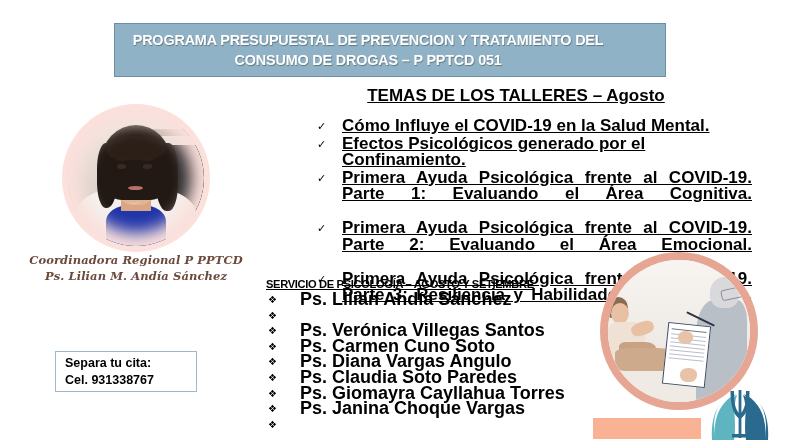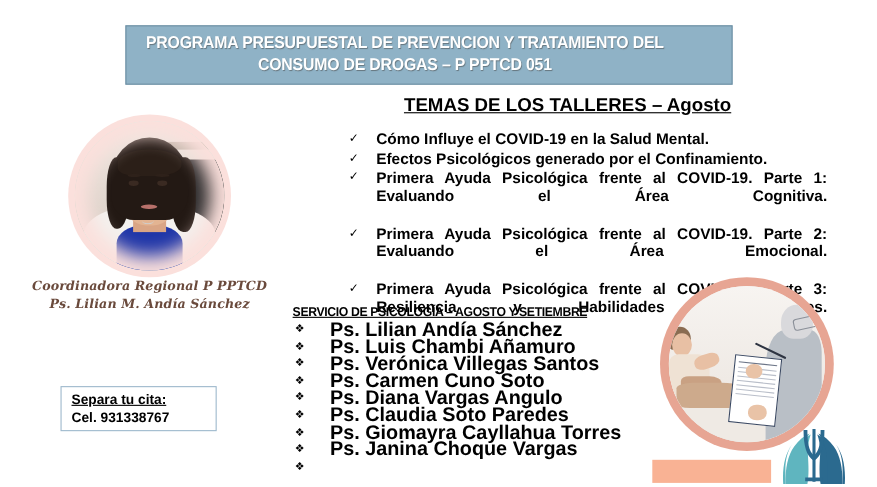--- a/index.html
+++ b/index.html
@@ -182,21 +182,20 @@
     width: 142px;
     height: 41px;
     border: 1.6px solid #9DB8CC;
     box-sizing: border-box;
     background: #ffffff;
     padding: 4px 0 0 9px;
   }
   .cita-title {
     font-size: 12.5px;
     font-weight: bold;
-    text-decoration: underline;
     line-height: 1.25;
   }
   .cita-tel {
     font-size: 12.5px;
     font-weight: bold;
     line-height: 1.3;
   }
 
   
   .talleres-title {
@@ -226,25 +225,26 @@
     flex: 0 0 30px;
     font-size: 11px;
     line-height: 16.5px;
     color: #000;
     text-align: left;
     padding-left: 5px;
     box-sizing: border-box;
   }
   .topic-text {
     flex: 1 1 auto;
-    font-size: 14px;
+    font-size: 17px;
     font-weight: bold;
     line-height: 16.5px;
     text-align: justify;
     text-justify: inter-word;
+    text-decoration: underline;
   }
   .topic-text::after {
     content: "";
     display: inline-block;
     width: 100%;
   }
   .topic-text.nojust { text-align: left; }
   .topic-text.nojust::after { display: none; }
 
   .servicio-title {
@@ -506,21 +506,20 @@
 
 <div class="servicio-title">SERVICIO DE PSICOLOGÍA – AGOSTO Y SETIEMBRE</div>
 
 <div class="staff">
   <div class="staff-row">
     <div class="staff-bullet">❖</div>
     <div class="staff-name">Ps. Lilian Andía Sánchez</div>
   </div>
   <div class="staff-row">
     <div class="staff-bullet">❖</div>
-    <div class="staff-name">Ps. Luis Chambi Añamuro</div>
   </div>
   <div class="staff-row">
     <div class="staff-bullet">❖</div>
     <div class="staff-name">Ps. Verónica Villegas Santos</div>
   </div>
   <div class="staff-row">
     <div class="staff-bullet">❖</div>
     <div class="staff-name">Ps. Carmen Cuno Soto</div>
   </div>
   <div class="staff-row">

